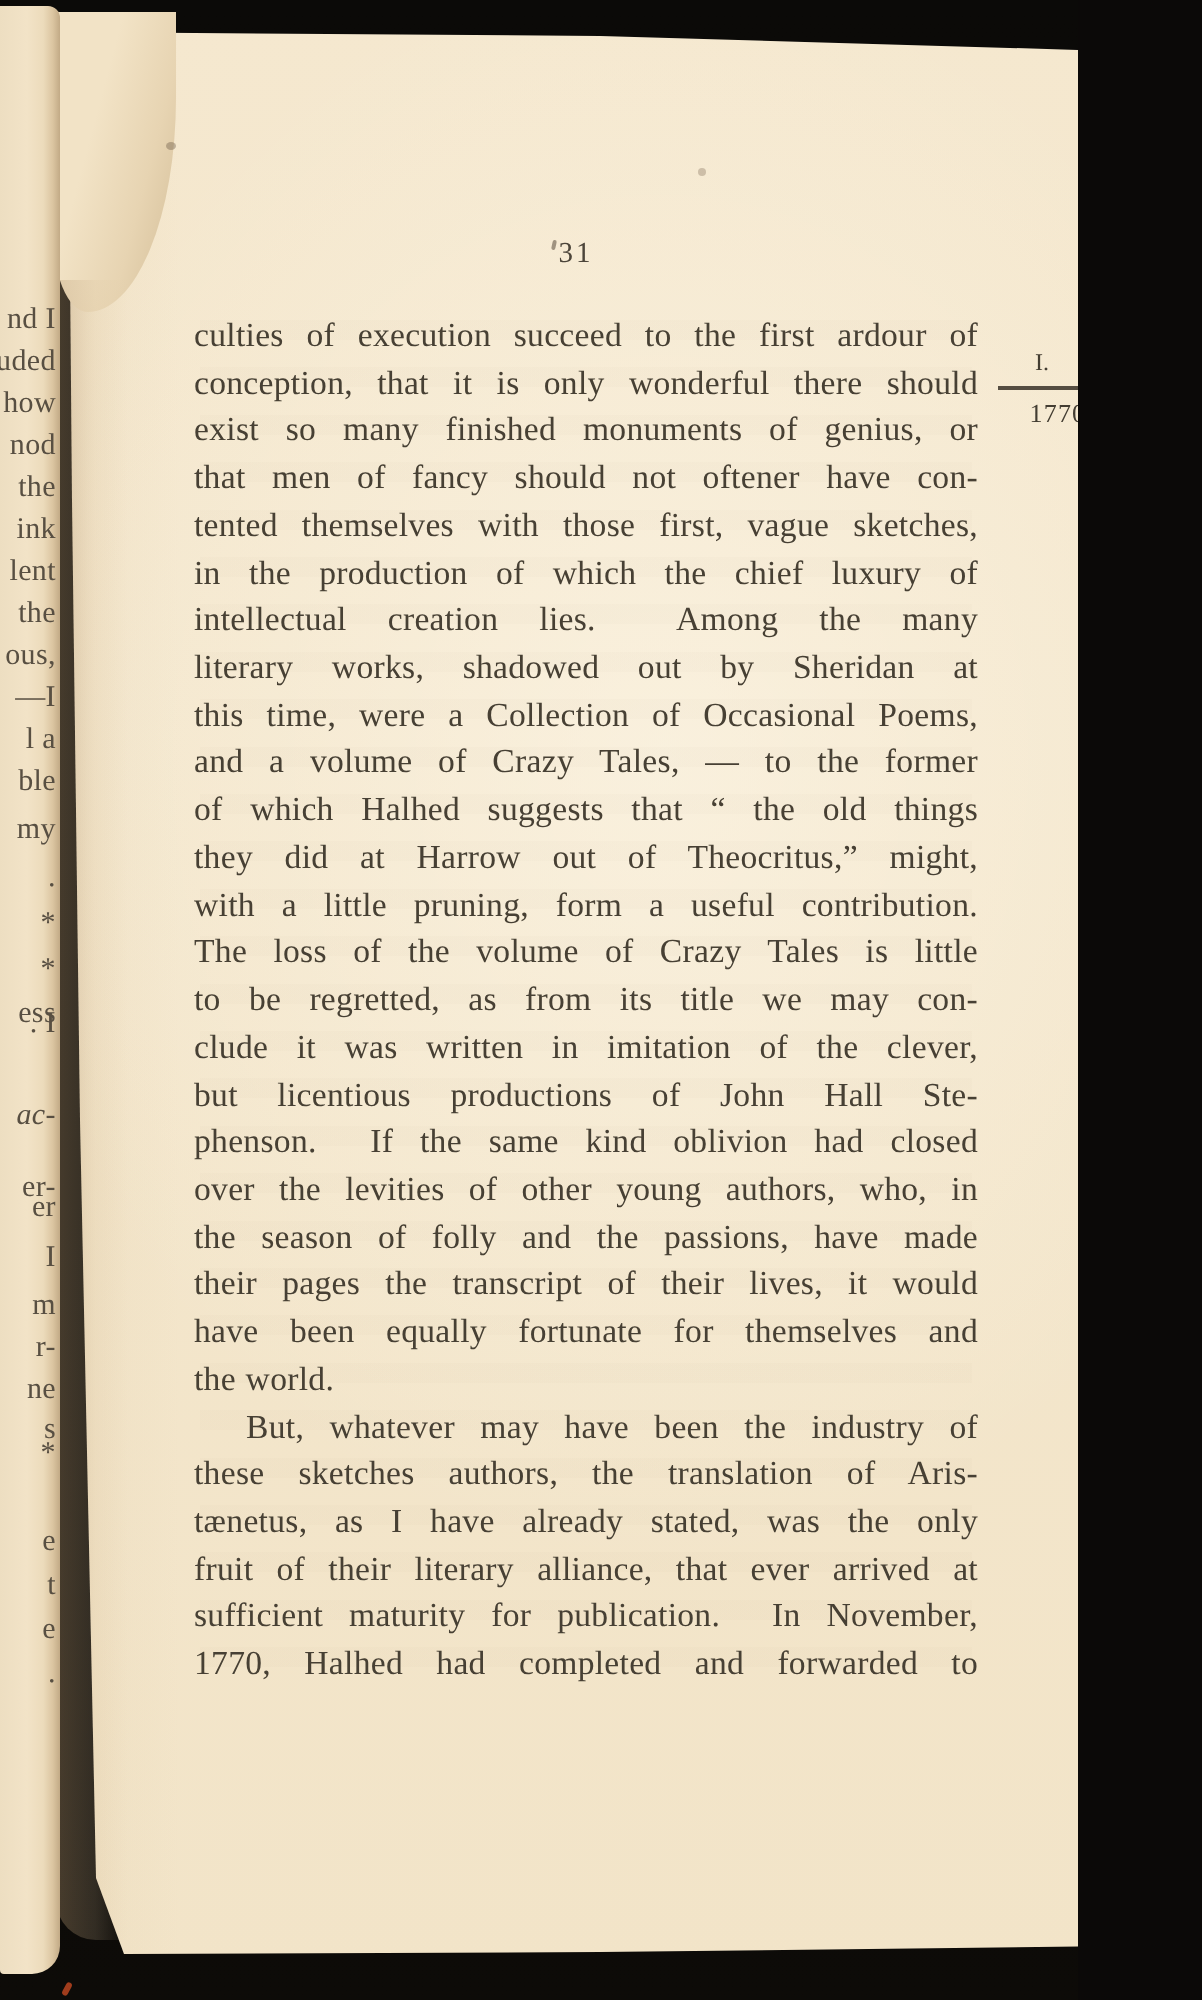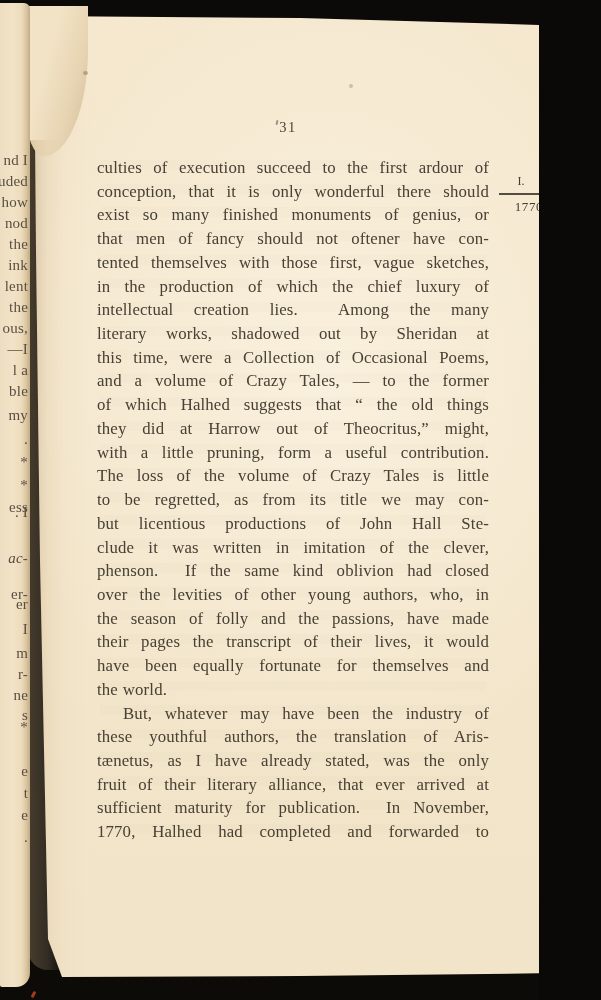--- a/index.html
+++ b/index.html
@@ -97,30 +97,30 @@
       <div class="bl">in the production of which the chief luxury of</div>
       <div class="bl">intellectual creation lies.&nbsp; Among the many</div>
       <div class="bl">literary works, shadowed out by Sheridan at</div>
       <div class="bl">this time, were a Collection of Occasional Poems,</div>
       <div class="bl">and a volume of Crazy Tales, — to the former</div>
       <div class="bl">of which Halhed suggests that “ the old things</div>
       <div class="bl">they did at Harrow out of Theocritus,” might,</div>
       <div class="bl">with a little pruning, form a useful contribution.</div>
       <div class="bl">The loss of the volume of Crazy Tales is little</div>
       <div class="bl">to be regretted, as from its title we may con-</div>
+      <div class="bl">clude it was written in imitation of the clever,</div>
       <div class="bl">but licentious productions of John Hall Ste-</div>
-      <div class="bl">clude it was written in imitation of the clever,</div>
       <div class="bl">phenson.&nbsp; If the same kind oblivion had closed</div>
       <div class="bl">over the levities of other young authors, who, in</div>
       <div class="bl">the season of folly and the passions, have made</div>
       <div class="bl">their pages the transcript of their lives, it would</div>
       <div class="bl">have been equally fortunate for themselves and</div>
       <div class="bl nj">the world.</div>
       <div class="bl ind">But, whatever may have been the industry of</div>
-      <div class="bl">these youthful authors, the translation of Aris-</div>
+      <div class="bl">these sketches authors, the translation of Aris-</div>
       <div class="bl">tænetus, as I have already stated, was the only</div>
       <div class="bl">fruit of their literary alliance, that ever arrived at</div>
       <div class="bl">sufficient maturity for publication.&nbsp; In November,</div>
       <div class="bl">1770, Halhed had completed and forwarded to</div>
     </div>
 
   <div class="margin-note">
     <div class="mn-chap">CHAP.</div>
     <div class="mn-num">I.</div>
     <div class="mn-rule"></div>

